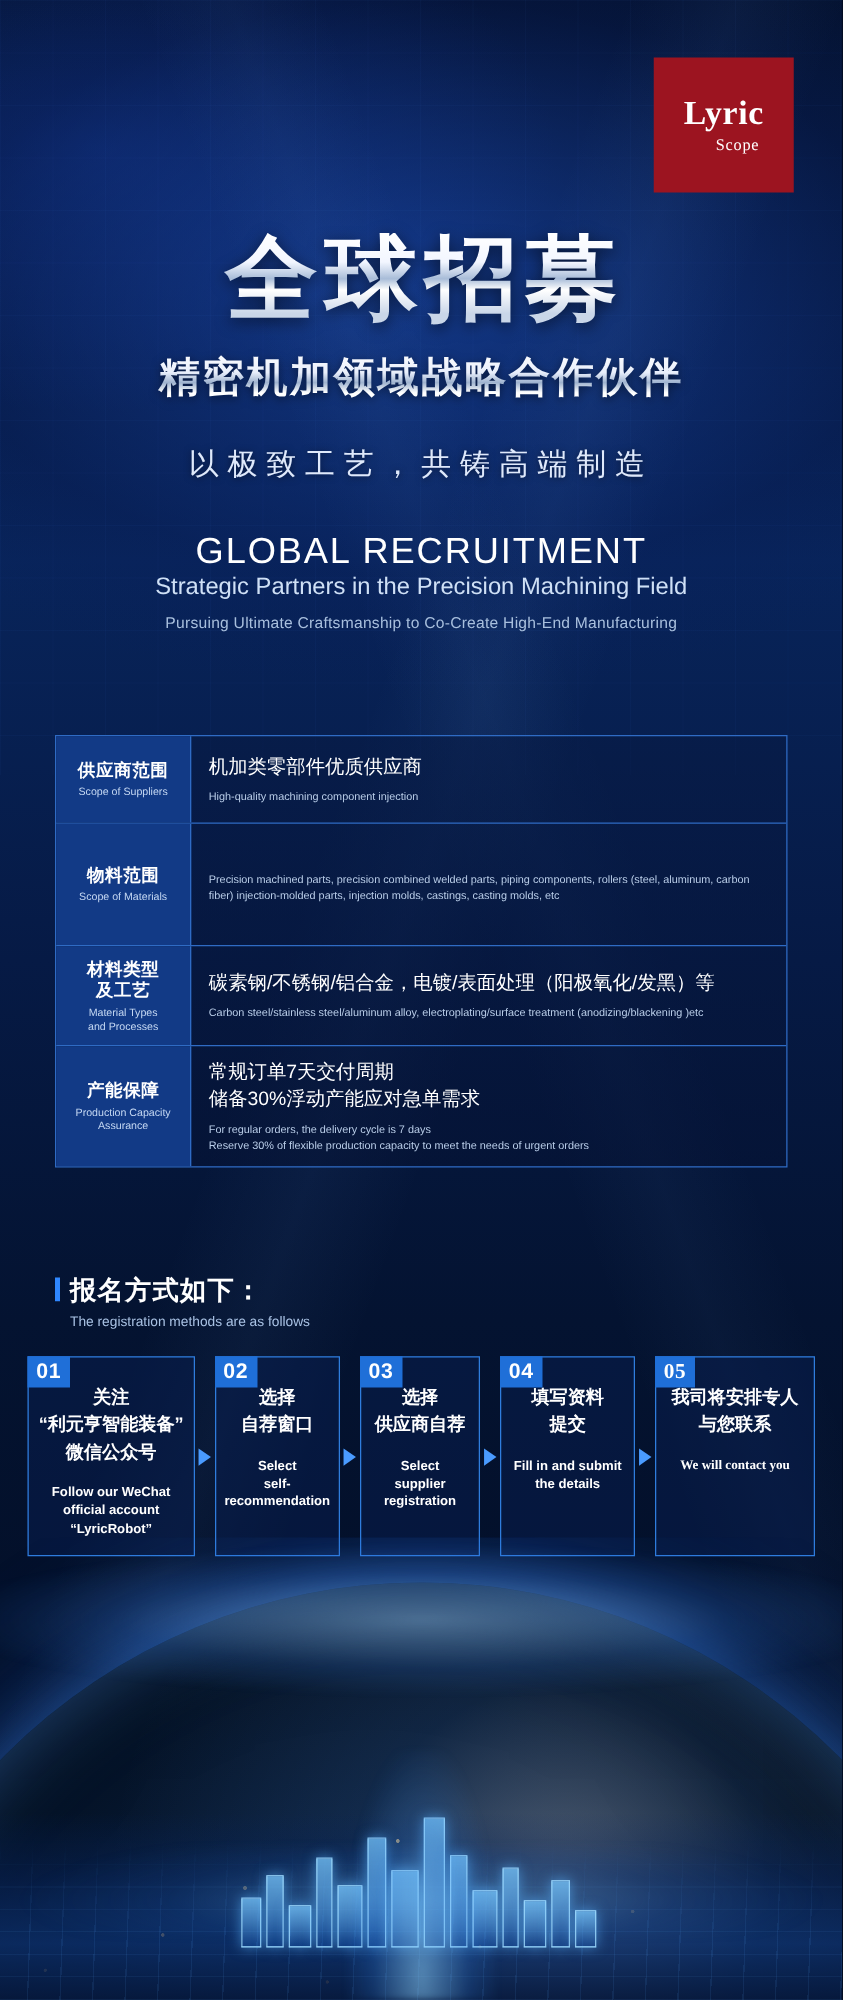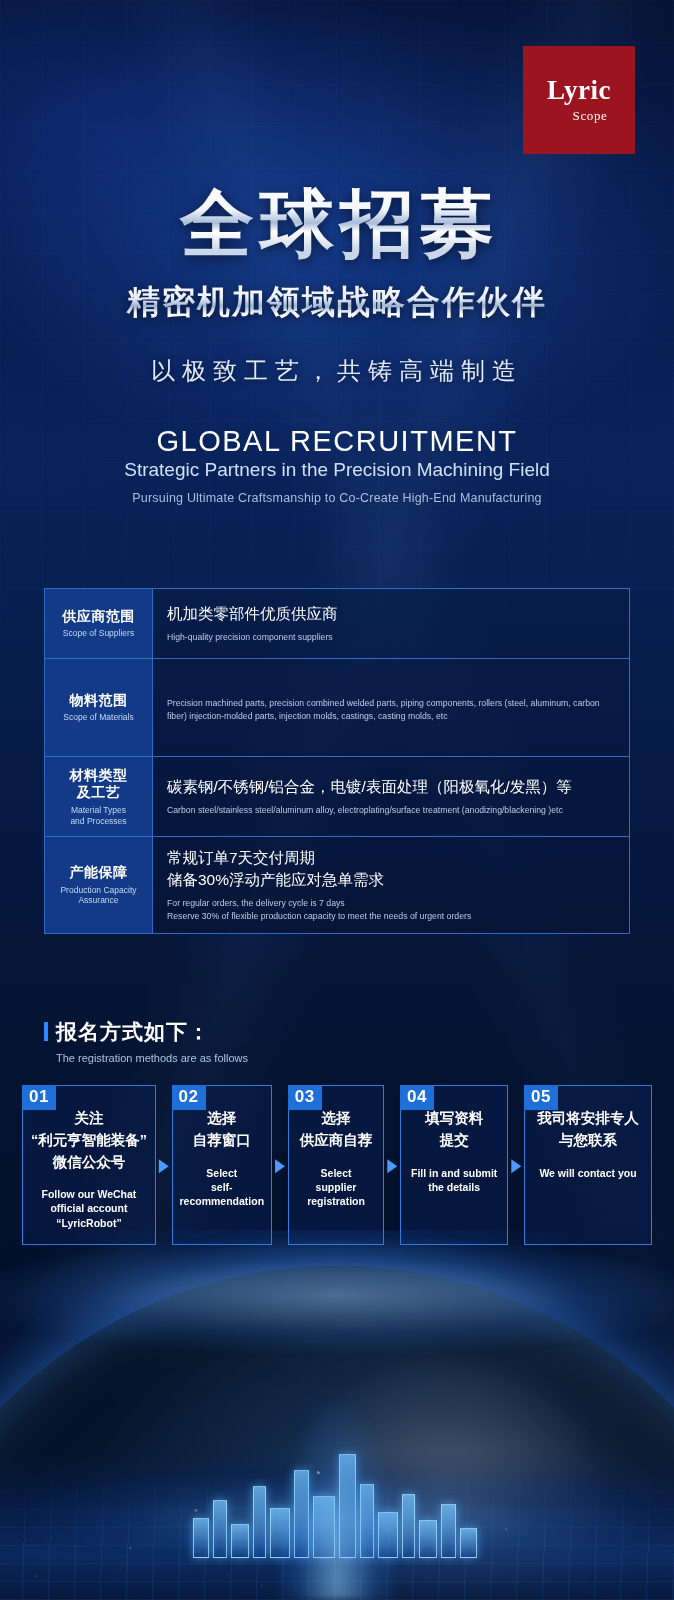--- a/index.html
+++ b/index.html
@@ -137,21 +137,21 @@
     border: 1px solid #2f7ddd;
     background: rgba(8,30,80,0.5);
     padding: 22px 6px 14px;
     text-align: center;
     display: flex; flex-direction: column; justify-content: flex-start;
   }
   .s1 { width: 136px; }
   .s2 { width: 102px; }
   .s3 { width: 98px; }
   .s4 { width: 110px; }
-  .s5 { width: 130px; }
+  .s5 { width: 130px; font-family: Liberation Serif, serif; }
   .step .num {
     position: absolute; top: -1px; left: -1px;
     background: #1f6fd8; color: #fff;
     font-size: 17px; font-weight: 700;
     padding: 2px 7px 3px; letter-spacing:.5px;
   }
   .step .cn { font-size: 14.5px; font-weight: 700; color: #ffffff; line-height: 1.5; }
   .step .en { font-size: 10.5px; font-weight: 700; color: #ffffff; line-height: 1.35; margin-top: 14px; }
   .arrow {
     width: 16px; display:flex; align-items:center; justify-content:center;
@@ -251,21 +251,21 @@
   </div>
 
   <div class="spec-table">
     <div class="spec-row r1">
       <div class="spec-label">
         <div class="cn">供应商范围</div>
         <div class="en">Scope of Suppliers</div>
       </div>
       <div class="spec-body">
         <div class="cn">机加类零部件优质供应商</div>
-        <div class="en">High-quality precision component suppliers</div>
+        <div class="en">High-quality machining component injection</div>
       </div>
     </div>
     <div class="spec-row r2">
       <div class="spec-label">
         <div class="cn">物料范围</div>
         <div class="en">Scope of Materials</div>
       </div>
       <div class="spec-body">
         <div class="en">Precision machined parts, precision combined welded parts, piping components, rollers (steel, aluminum, carbon fiber) injection-molded parts, injection molds, castings, casting molds, etc</div>
       </div>

